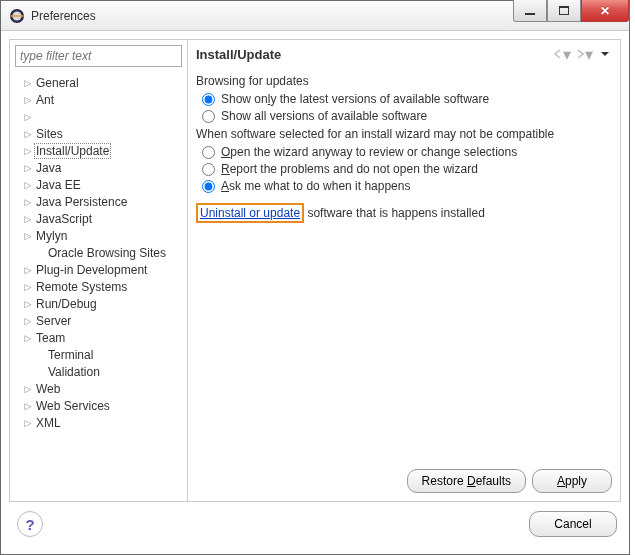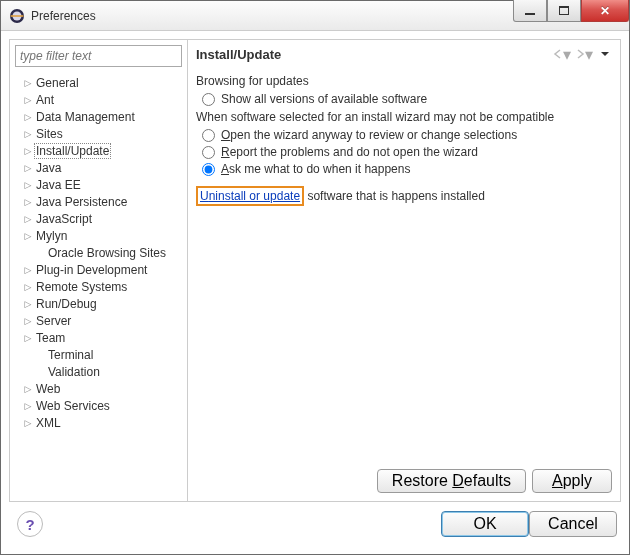--- a/index.html
+++ b/index.html
@@ -46,21 +46,21 @@
 
   .page-body { padding: 0 8px 0 0; font-size: 12px; color: #333; }
   .group-label { margin: 4px 0 4px 0; }
   .radio-row { display: flex; align-items: center; margin: 3px 0 3px 6px; }
   .radio-row input[type="radio"] { margin: 0 6px 0 0; width: 13px; height: 13px; }
   .radio-row label { cursor: default; }
   .link-row { margin-top: 10px; }
   .link-highlight { color: #0a3dbb; text-decoration: underline; border: 2px solid #e88b1f; padding: 0 2px; display: inline-block; line-height: 16px; }
 
   .button-row-inner { position: absolute; right: 8px; bottom: 8px; display: flex; gap: 6px; }
-  .btn { min-width: 80px; height: 24px; padding: 0 14px; font-size: 16px; border: 1px solid #9a9a9a; background: linear-gradient(to bottom, #fdfdfd, #e7e7e7); border-radius: 4px; display: inline-flex; align-items: center; justify-content: center; cursor: default; }
+  .btn { min-width: 80px; height: 24px; padding: 0 14px; font-size: 12px; border: 1px solid #9a9a9a; background: linear-gradient(to bottom, #fdfdfd, #e7e7e7); border-radius: 10px; display: inline-flex; align-items: center; justify-content: center; cursor: default; }
   .btn.default { border: 1px solid #3c7fb1; box-shadow: 0 0 0 1px #8cc7e8 inset; }
 
   .footer { height: 44px; display: flex; align-items: center; padding: 0 4px; }
   .help-btn { width: 26px; height: 26px; border: 1px solid #bbb; border-radius: 50%; display: flex; align-items: center; justify-content: center; color: #6a4fb1; font-size: 15px; font-weight: bold; margin-left: 4px; background: #fff; }
   .footer-spacer { flex: 1; }
   .footer .btn { min-width: 88px; height: 26px; }
   .footer .btn + .btn { margin-left: 0; }
 
   u { text-decoration: underline; }
 </style>
@@ -102,21 +102,20 @@
             <div class="tree-item">
               <span class="arrow">▷</span>
               <span class="label">General</span>
             </div>
             <div class="tree-item">
               <span class="arrow">▷</span>
               <span class="label">Ant</span>
             </div>
             <div class="tree-item">
               <span class="arrow">▷</span>
-              <span class="label">Data Management</span>
             </div>
             <div class="tree-item">
               <span class="arrow">▷</span>
               <span class="label">Sites</span>
             </div>
             <div class="tree-item selected">
               <span class="arrow">▷</span>
               <span class="label">Install/Update</span>
             </div>
             <div class="tree-item">
@@ -204,20 +203,24 @@
               <svg viewBox="0 0 10 10" width="10" height="10">
                   <path d="M1 3 L5 7 L9 3 Z" fill="#333"></path>
                 </svg>
             </span>
           </div>
         </div>
 
         <div class="page-body">
           <div class="group-label">Browsing for updates</div>
           <div class="radio-row">
+            <input type="radio" name="browsing" checked="" style="">
+            <label><span id="b1">Show on<u>l</u>y the latest versions of available software</span></label>
+          </div>
+          <div class="radio-row">
             <input type="radio" name="browsing" style="">
             <label><span id="b2">Show all versions of available software</span></label>
           </div>
 
           <div class="group-label" style="">When software selected for an install wizard may not be compatible</div>
           <div class="radio-row">
             <input type="radio" name="compat" style="">
             <label><span id="c1"><u>O</u>pen the wizard anyway to review or change selections</span></label>
           </div>
           <div class="radio-row">
@@ -244,18 +247,17 @@
         </div>
       </div>
 
     </div>
 
     <div class="footer">
       <div class="help-btn">
         <span>?</span>
       </div>
       <div class="footer-spacer"></div>
-      <div class="btn default">OK</div>
       <div class="btn">Cancel</div>
     </div>
   </div>
 
 </div>
 
 </body></html>

